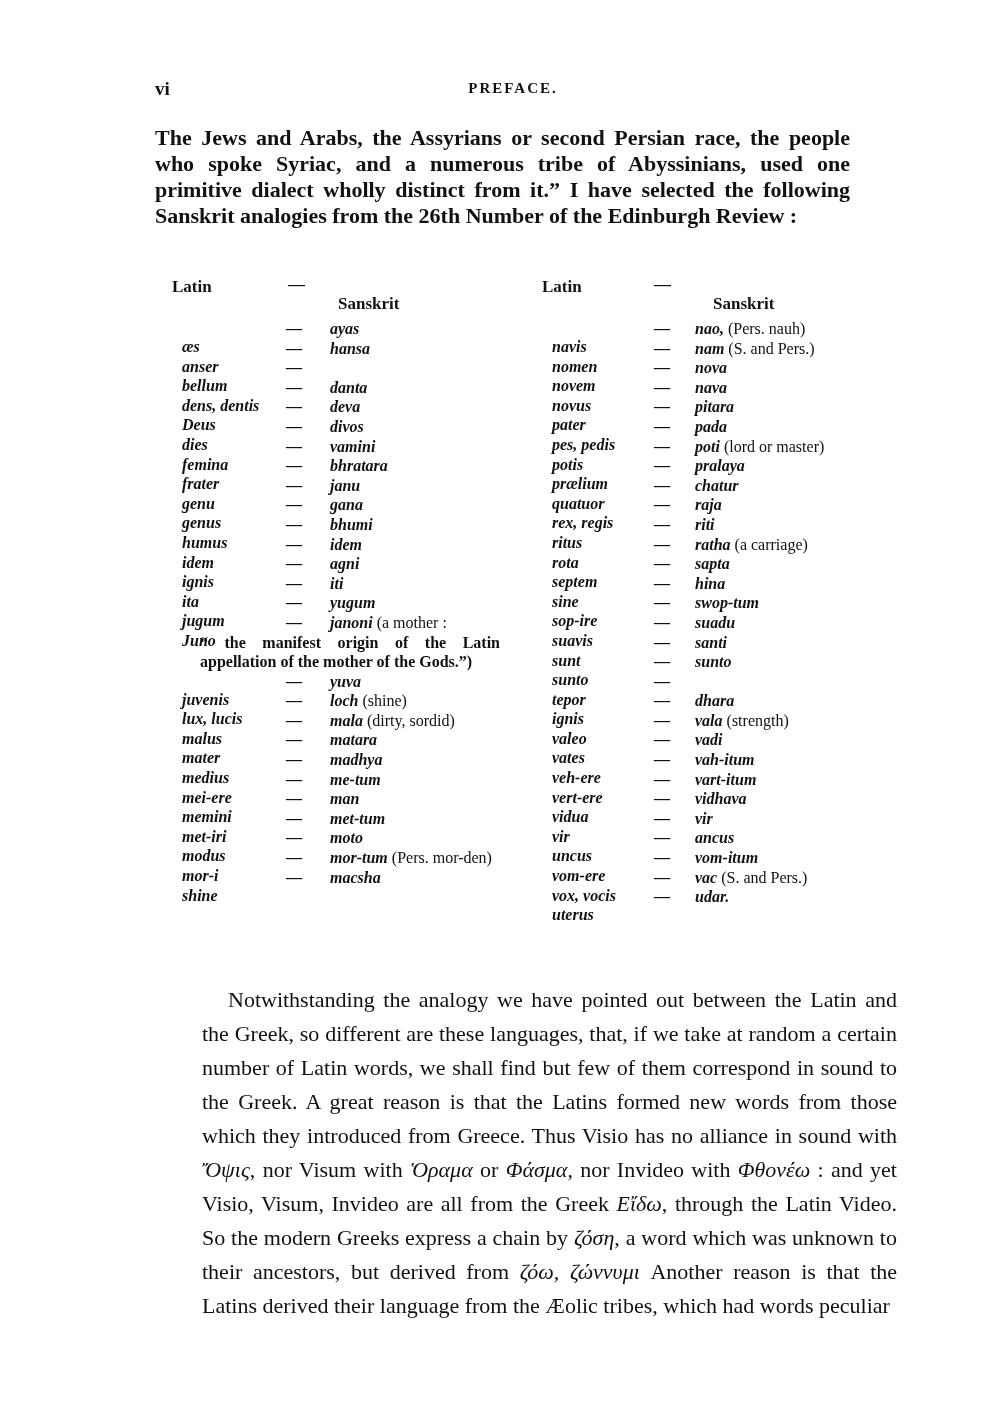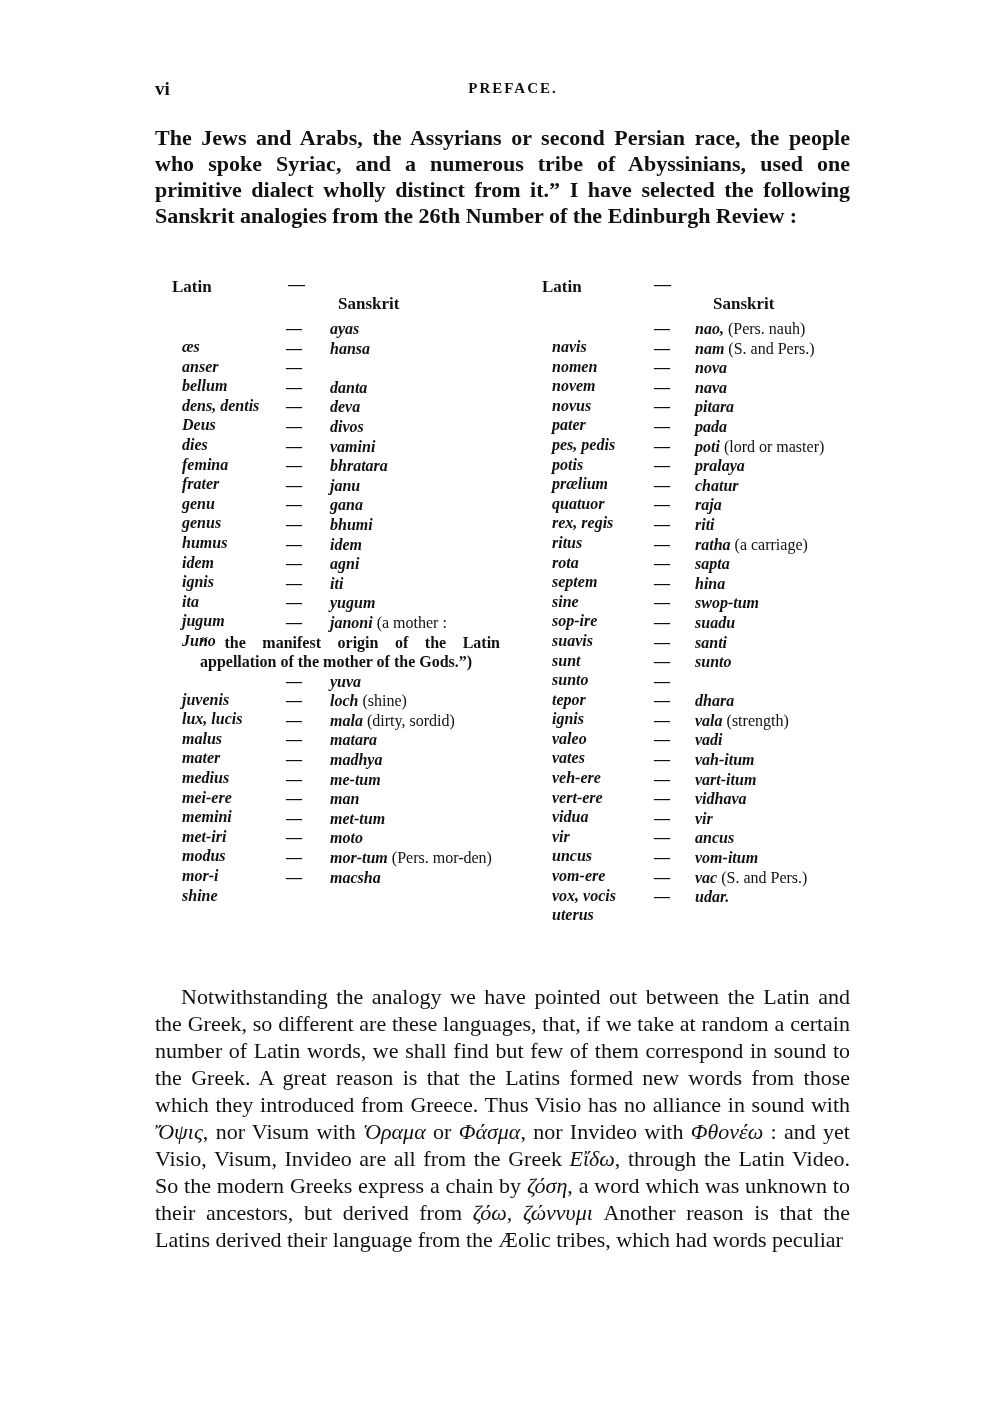--- a/index.html
+++ b/index.html
@@ -7,21 +7,21 @@
       width: 1000px; height: 1418px; position: relative; overflow: hidden;
       color: #111; font-family: "Liberation Serif", "DejaVu Serif", serif;
     }
     .page-header { position: absolute; top: 78px; left: 155px; width: 700px; height: 24px; }
     .folio { position: absolute; left: 0; top: 0; font-weight: bold; font-size: 19px; }
     .running-title { position: absolute; left: 16px; right: 0; top: 2px; text-align: center;
       font-weight: bold; font-size: 15px; letter-spacing: 2px; }
     .para { position: absolute; left: 155px; width: 695px; font-size: 22px; line-height: 26px;
       text-align: justify; text-align-last: left; }
     .para.p1 { top: 125px; font-weight: bold; }
-    .para.p2 { top: 983px; line-height: 27px; }
+    .para.p2 { top: 983px; line-height: 34px; margin-left: 47px; }
     .para.p2 .line-first { text-indent: 26px; }
     .greek { font-style: italic; }
 
     .table-wrap { position: absolute; top: 275px; left: 170px; width: 690px; }
     .col { position: absolute; top: 0; width: 340px; }
     .col.left { left: 0; }
     .col.right { left: 370px; width: 320px; }
     .hdr { height: 44px; position: relative; font-size: 17px; font-weight: bold; }
     .hdr .h-lat { position: absolute; left: 2px; top: 2px; }
     .hdr .h-dash { position: absolute; top: 0; }

